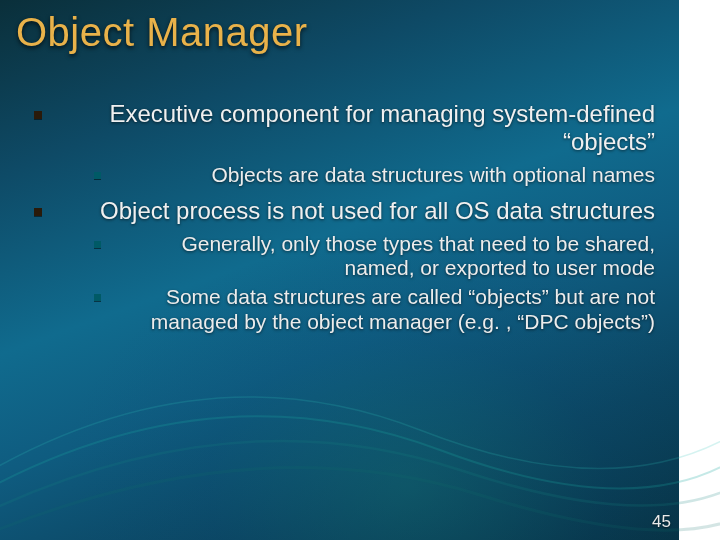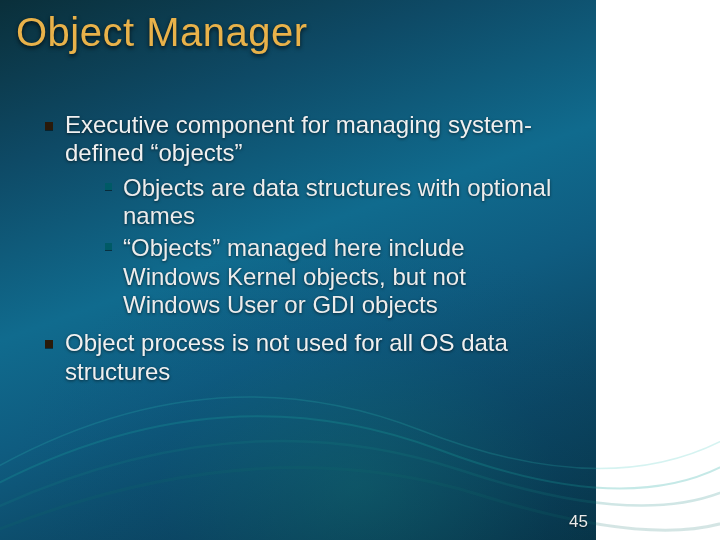--- a/index.html
+++ b/index.html
@@ -5,21 +5,21 @@
   html, body {
     margin: 0;
     padding: 0;
     width: 720px;
     height: 540px;
     overflow: hidden;
     font-family: Arial, Helvetica, sans-serif;
   }
   .slide {
     position: relative;
-    width: 596px;
+    width: 679px;
     height: 540px;
     background:
       radial-gradient(ellipse 500px 360px at 60% 90%,
         rgba(20,120,120,0.35) 0%,
         rgba(10,80,120,0.15) 40%,
         rgba(0,0,0,0) 70%),
       linear-gradient(160deg,
         #0a2f3a 0%,
         #0e4a66 22%,
         #106b8e 45%,
@@ -46,22 +46,23 @@
     font-weight: 400;
   }
   .content {
     position: absolute;
     left: 34px;
     right: 24px;
     top: 100px;
   }
   ul.level1 {
     list-style: none;
-    margin: 11px;
+    margin: 0;
     padding: 0;
+    text-align: right;
   }
   ul.level1 > li {
     position: relative;
     padding-left: 20px;
     font-size: 24px;
     line-height: 1.18;
     margin-bottom: 10px;
     color: #f0f0f0;
     text-shadow: 0 1px 3px rgba(0,0,0,0.6);
   }
@@ -76,21 +77,21 @@
     box-shadow: 0 1px 0 rgba(0,0,0,0.5);
   }
   ul.level2 {
     list-style: none;
     margin: 6px 0 10px 0;
     padding: 0 0 0 40px;
   }
   ul.level2 > li {
     position: relative;
     padding-left: 18px;
-    font-size: 24px;
+    font-size: 21px;
     line-height: 1.18;
     margin-bottom: 4px;
     color: #ececec;
     text-shadow: 0 1px 3px rgba(0,0,0,0.6);
   }
   ul.level2 > li::before {
     content: "";
     position: absolute;
     left: 0;
     top: 9px;
@@ -121,25 +122,26 @@
   </svg>
 
   <div class="title">Object Manager</div>
 
   <div class="content">
     <ul class="level1">
       <li>
         <span>Executive component for managing system-defined “objects”</span>
         <ul class="level2">
           <li>Objects are data structures with optional names</li>
-          <li>“Objects” managed here include Windows Kernel objects, but not Windows User or GDI objects</li>
         </ul>
       </li>
       <li>
         <span>Object process is not used for all OS data structures</span>
         <ul class="level2">
+          <li>Generally, only those types that need to be shared, named, or exported to user mode</li>
+          <li>Some data structures are called “objects” but are not managed by the object manager (e.g. , “DPC objects”)</li>
         </ul>
       </li>
     </ul>
   </div>
 
   <div class="page-num">45</div>
 </div>
 
 </body></html>

